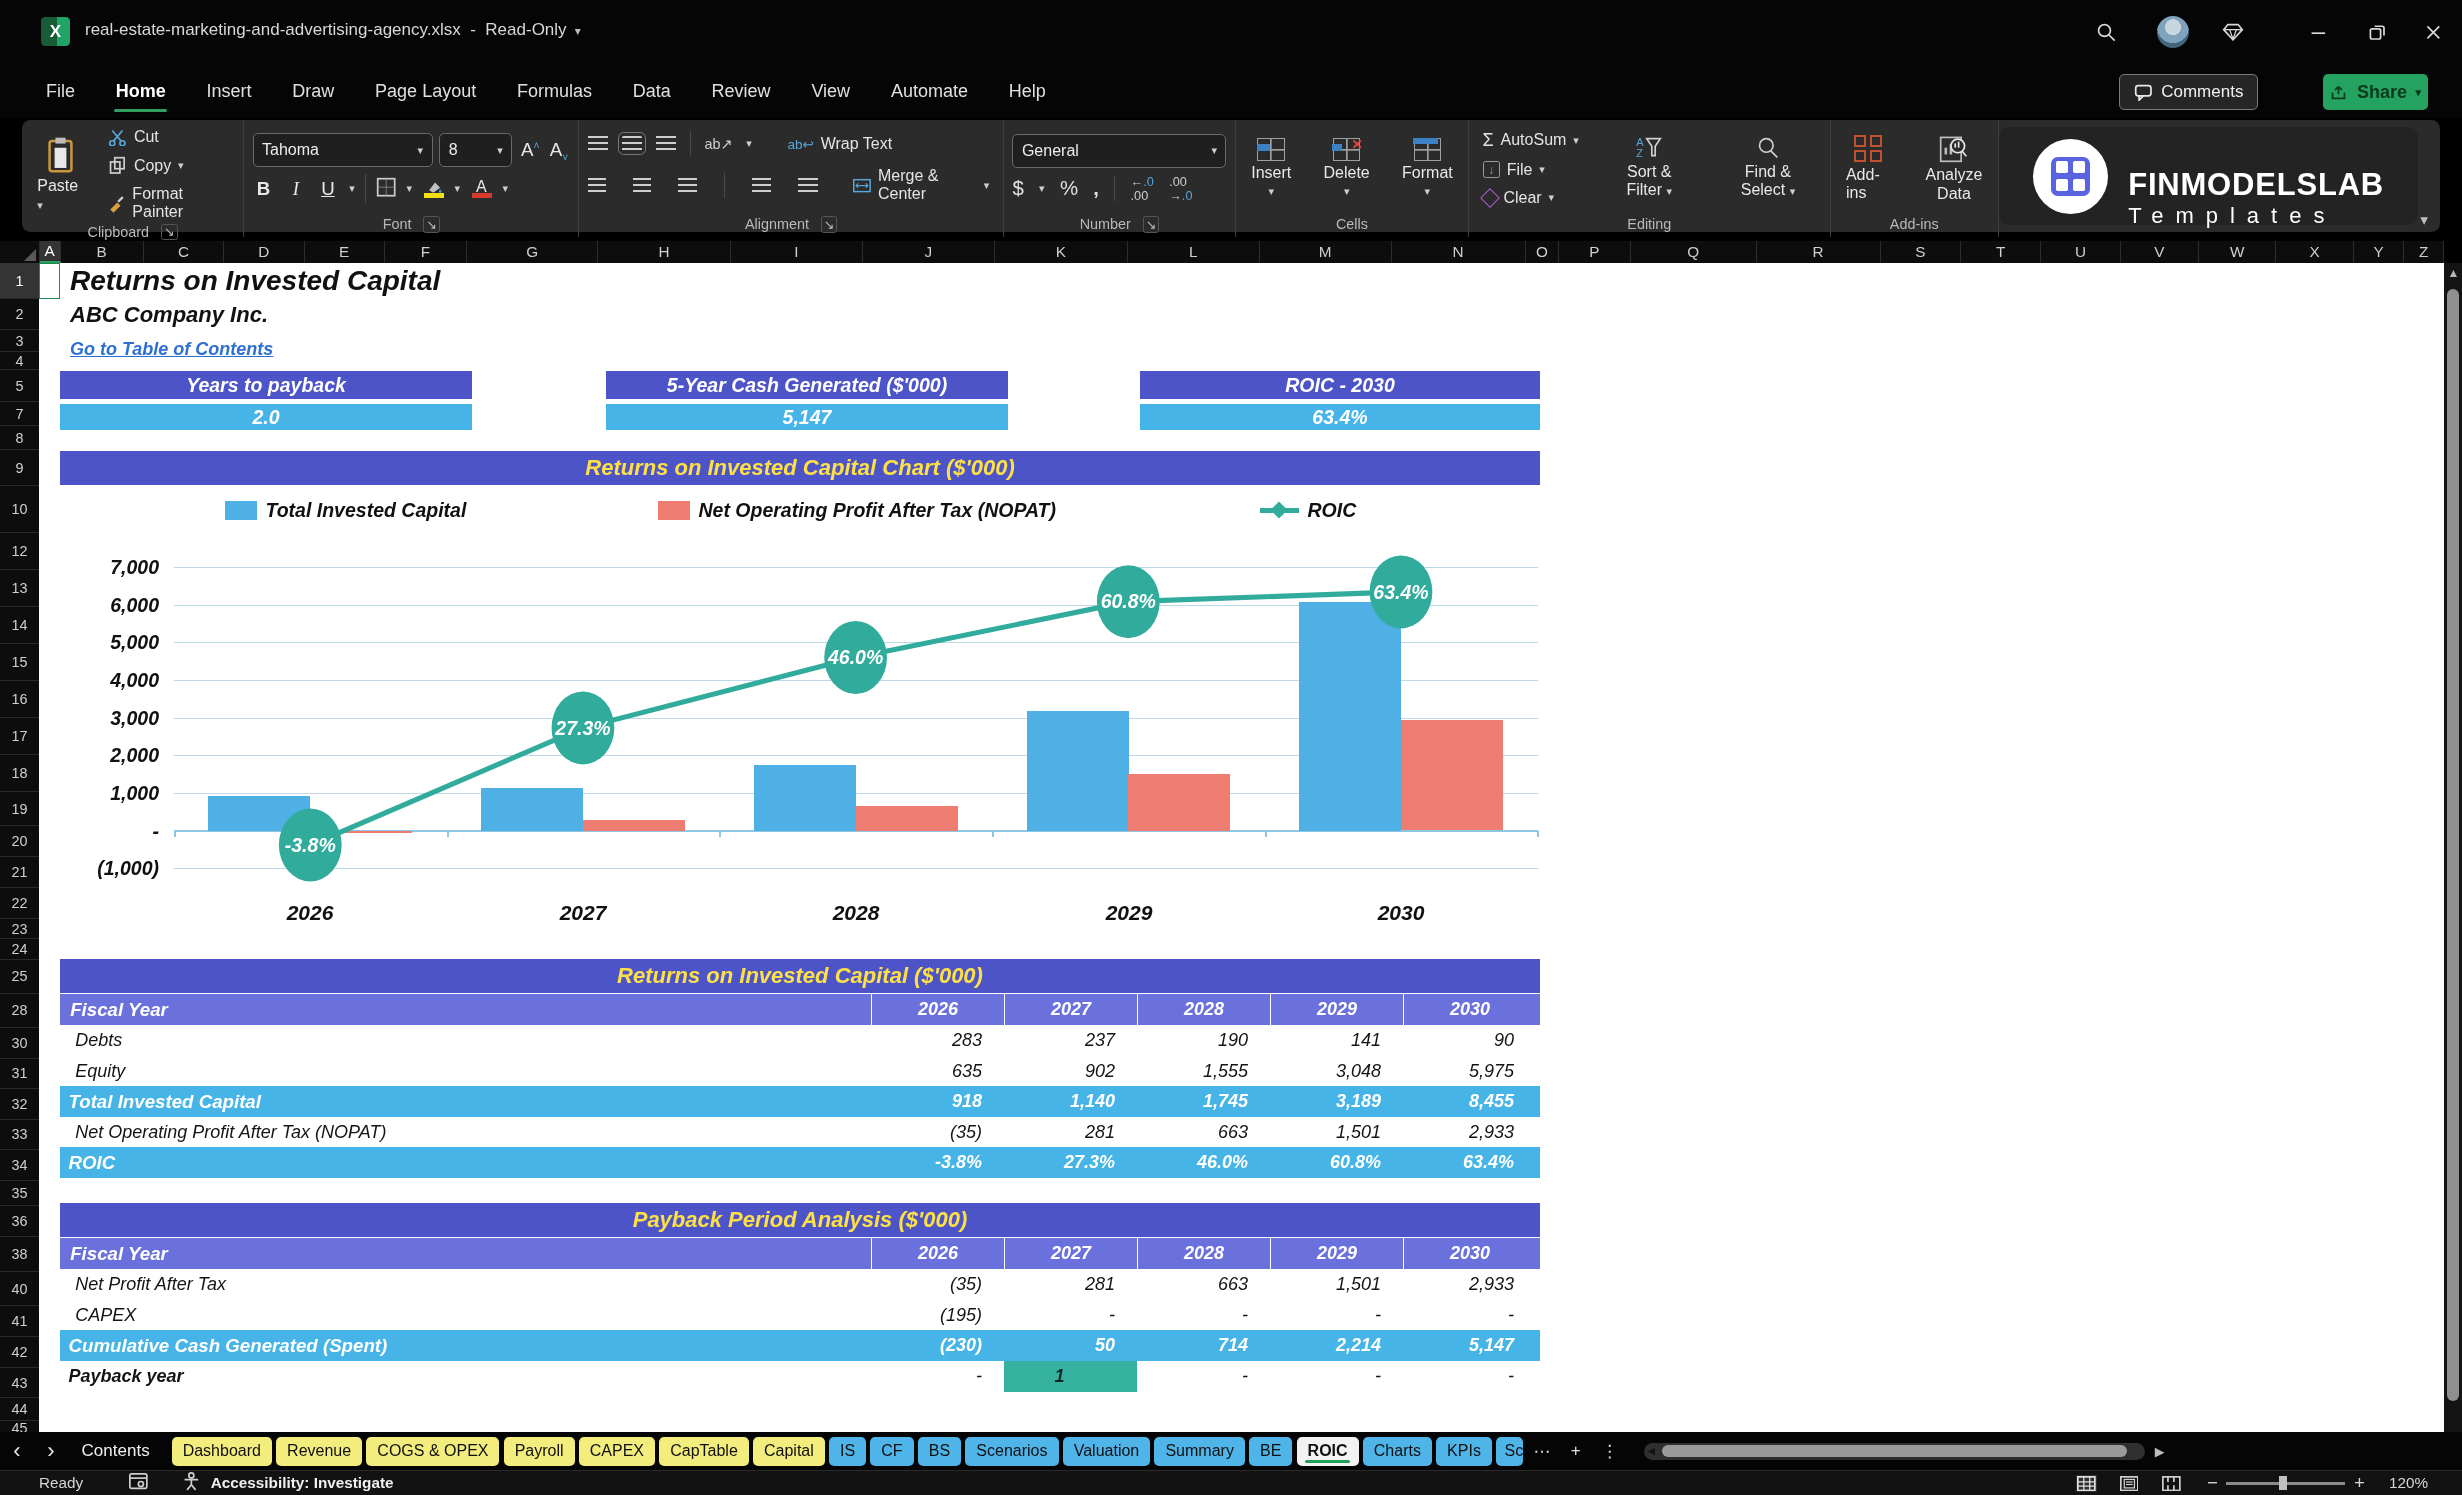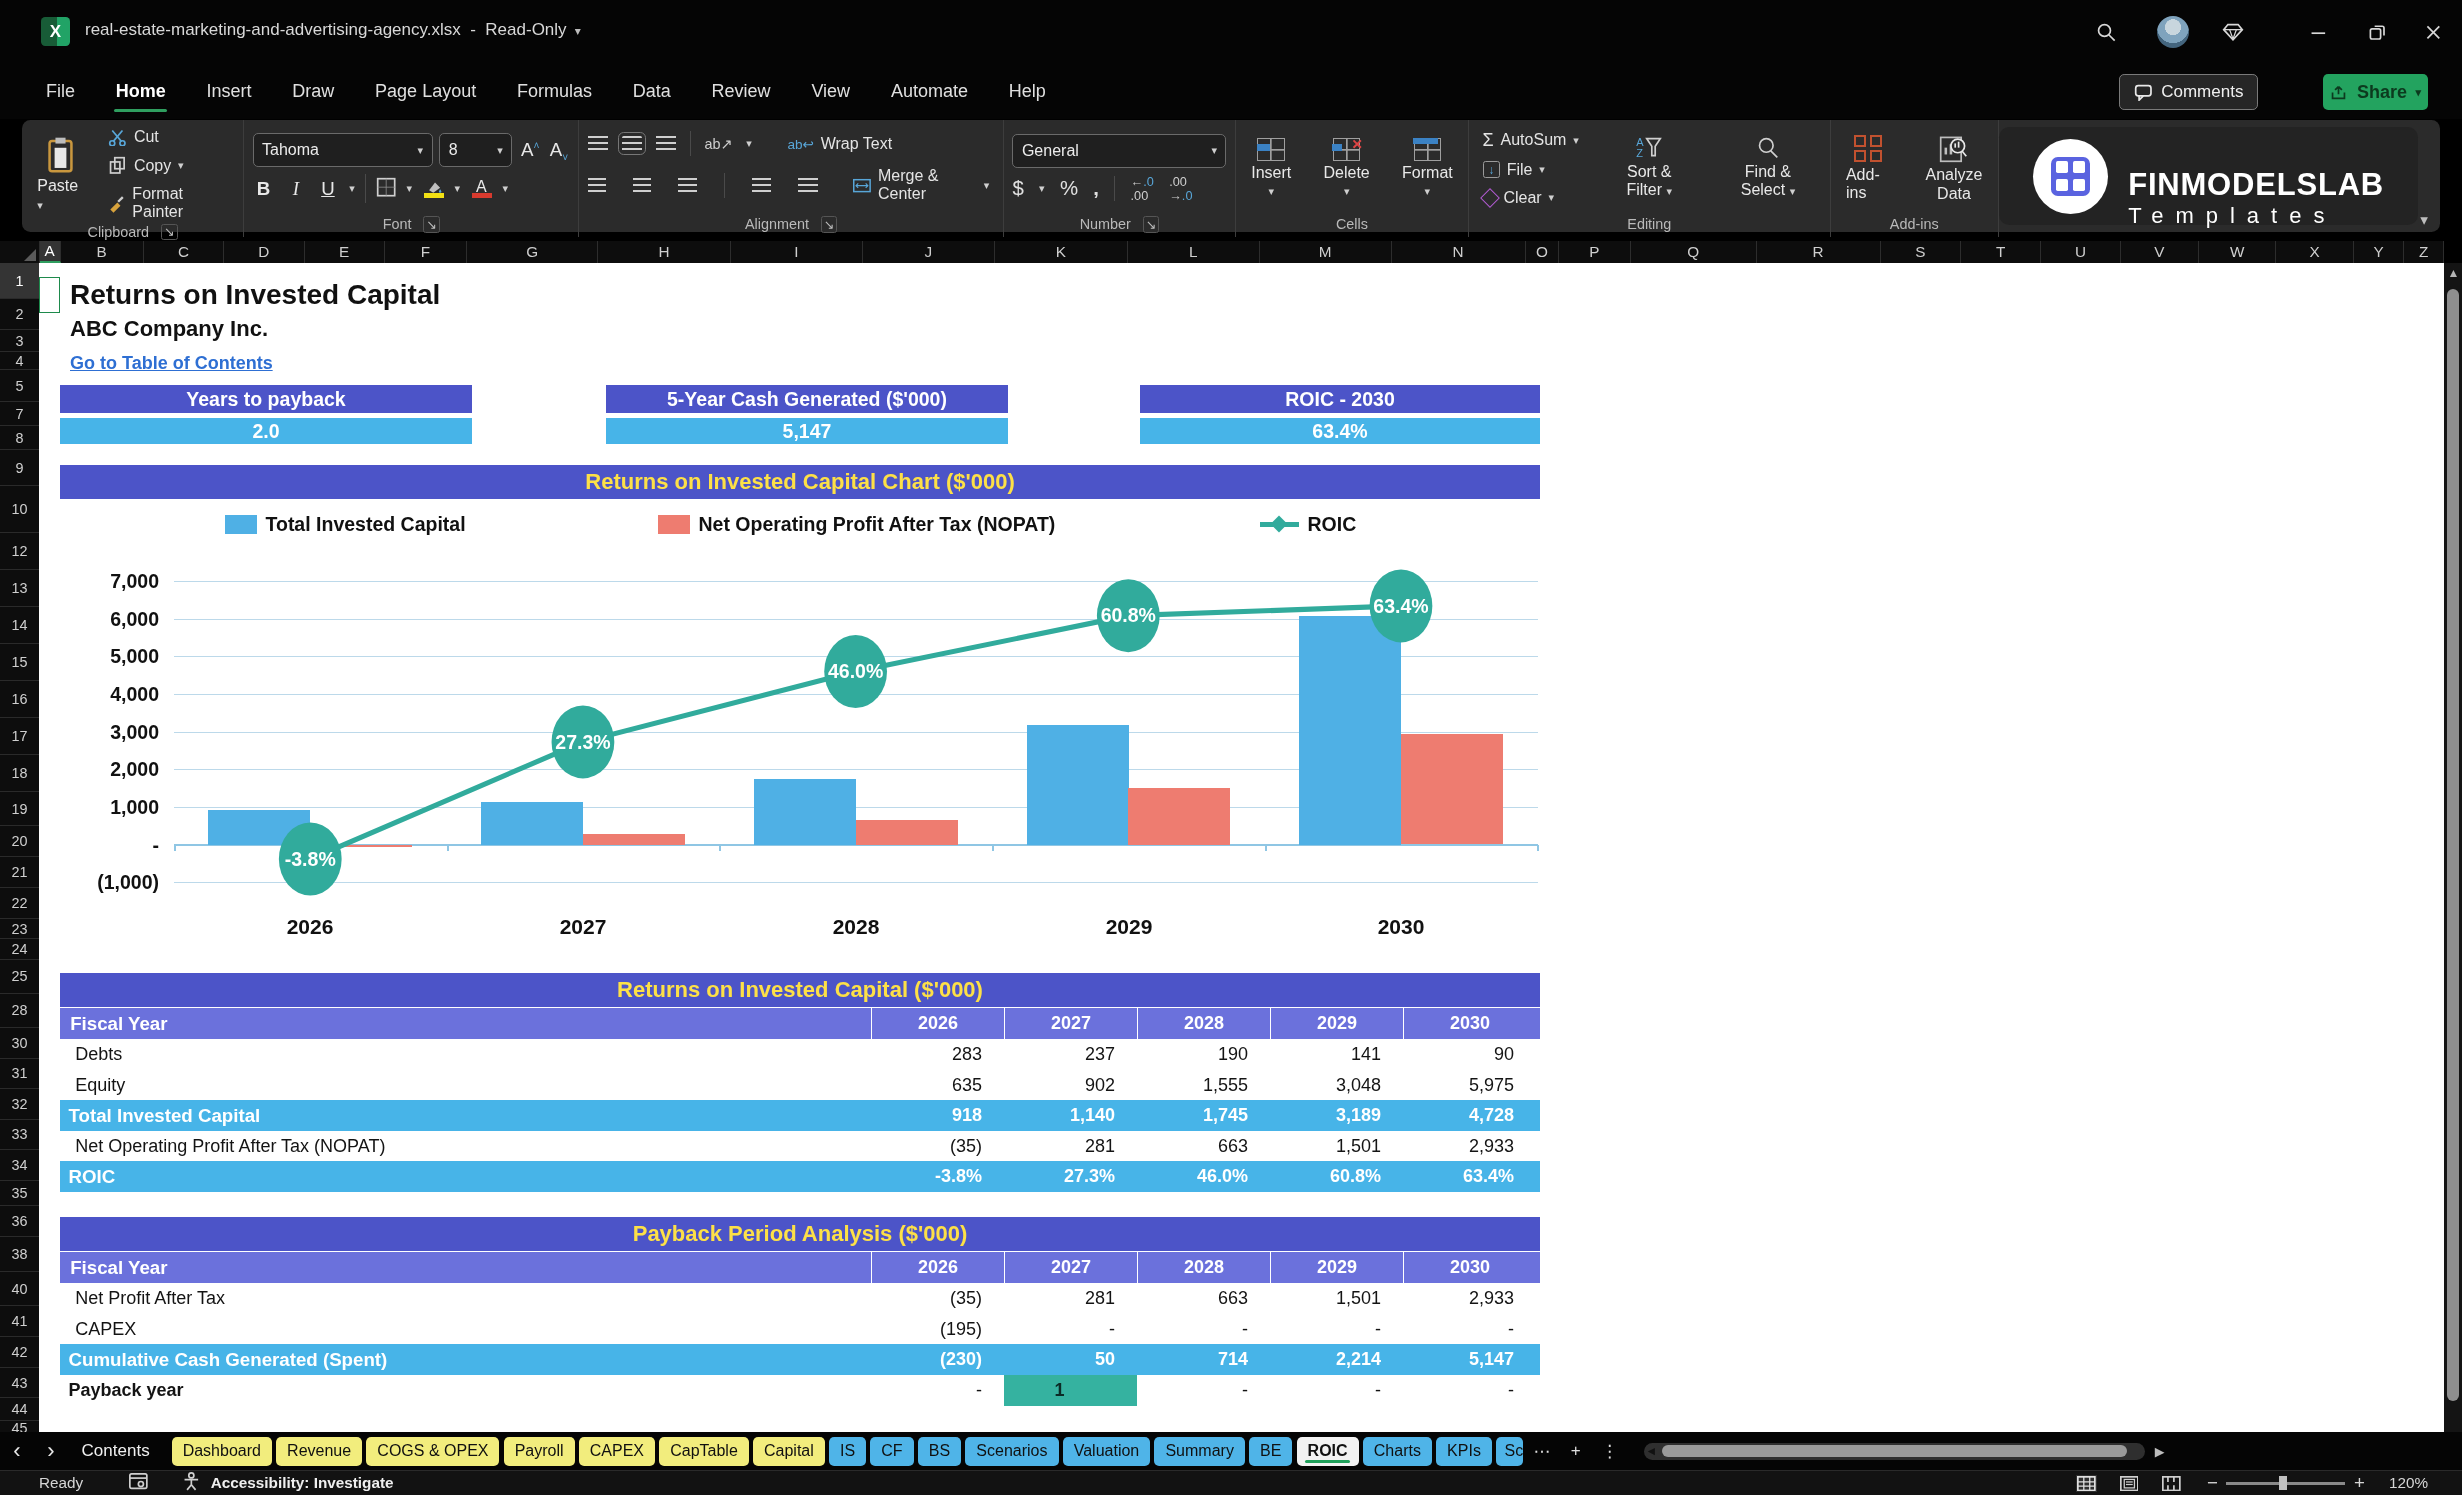--- a/index.html
+++ b/index.html
@@ -69,21 +69,21 @@
   #corner::after{content:"";position:absolute;right:2.5px;bottom:2.5px;border-left:12px solid transparent;border-bottom:12px solid #5a5a5a;}
   #sheet{position:absolute;left:0;top:263px;width:2444px;height:1169px;background:#fff;overflow:hidden;}
   #rowstrip{position:absolute;left:0;top:0;width:39px;height:1169px;background:#0d0d0d;z-index:5;}
   .rownum{border-bottom:0.8px solid #2a2a2a;color:#cfcfcf;font-size:14.4px;display:flex;align-items:center;justify-content:center;box-sizing:border-box;}
   .rownum.sel{background:#343434;color:#fff;}
   #vscroll{position:absolute;left:2444px;top:263px;width:18.7px;height:1169px;background:#141414;}
   #vthumb{position:absolute;left:3.4px;top:25.5px;width:12px;height:1112px;border-radius:6px;background:#8f8f8f;}
   #vscroll .arr{position:absolute;left:0;top:3.4px;width:18.7px;text-align:center;color:#b5b5b5;font-size:12px;}
 
   
-  #content{position:absolute;left:0;top:14px;width:2016px;height:1169px;color:#141414;}
+  #content{position:absolute;left:0;top:0;width:2016px;height:1169px;color:#141414;font-style:italic;}
   #a1box{position:absolute;left:39px;top:0;width:21px;height:36px;border:1.7px solid #1e8a4c;box-sizing:border-box;}
   #sh-title{position:absolute;left:70px;top:1.7px;font-size:28px;font-weight:bold;color:#111;}
   #sh-company{position:absolute;left:70px;top:39px;font-size:22px;font-weight:bold;color:#111;}
   #sh-link{position:absolute;left:70px;top:76px;font-size:18px;font-weight:bold;color:#2e6fd3;text-decoration:underline;cursor:pointer;}
   .kpi-h{position:absolute;height:28px;background:#4c54c8;color:#fff;font-weight:bold;font-size:19.5px;
          display:flex;align-items:center;justify-content:center;}
   .kpi-v{position:absolute;height:26px;background:#47b4e8;color:#fff;font-weight:bold;font-size:19.5px;
          display:flex;align-items:center;justify-content:center;}
   .band-title{position:absolute;background:#4c54c8;color:#fde047;font-weight:bold;font-size:22px;
               display:flex;align-items:center;justify-content:center;}
@@ -610,21 +610,21 @@
           <div class="vc">1,555</div>
           <div class="vc">3,048</div>
           <div class="vc">5,975</div>
         </div>
         <div class="t-row hl" style="left: 60px; top: 823px; width: 1480px; height: 31px;">
           <div class="lab">Total Invested Capital</div>
           <div class="vc">918</div>
           <div class="vc">1,140</div>
           <div class="vc">1,745</div>
           <div class="vc">3,189</div>
-          <div class="vc">4,728</div>
+          <div class="vc">8,455</div>
         </div>
         <div class="t-row" style="left: 60px; top: 854px; width: 1480px; height: 31px;">
           <div class="lab">Net Operating Profit After Tax (NOPAT)</div>
           <div class="vc">(35)</div>
           <div class="vc">281</div>
           <div class="vc">663</div>
           <div class="vc">1,501</div>
           <div class="vc">2,933</div>
         </div>
         <div class="t-row hl" style="left: 60px; top: 884px; width: 1480px; height: 31px;">

